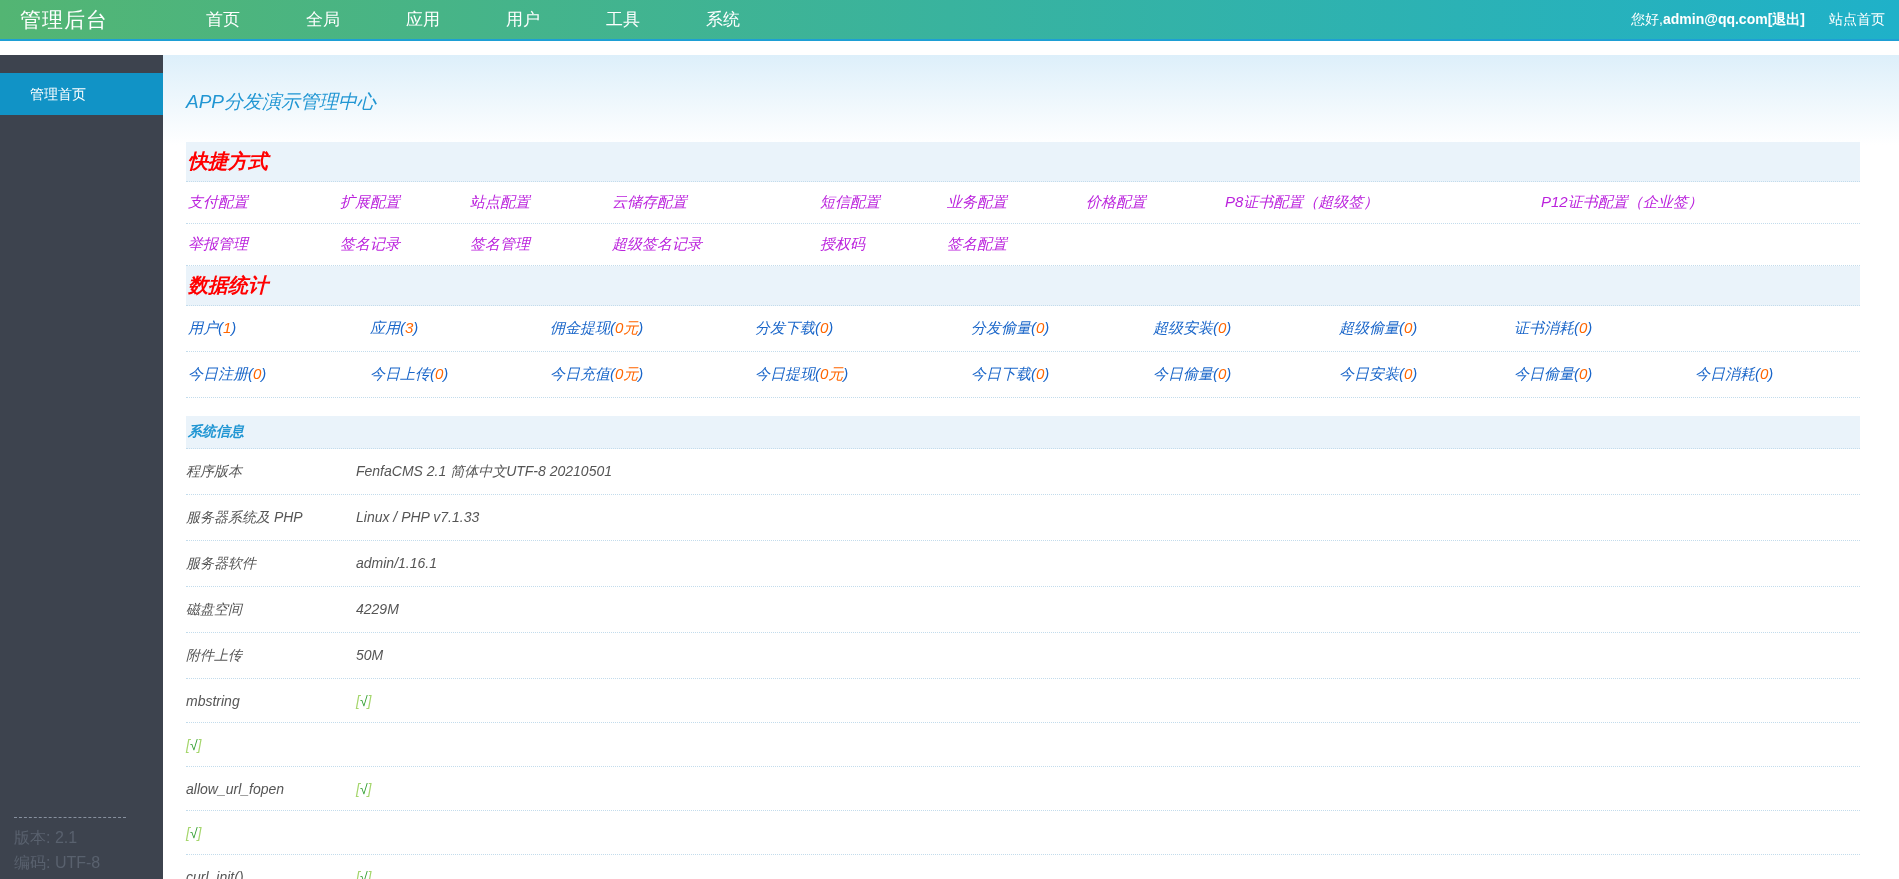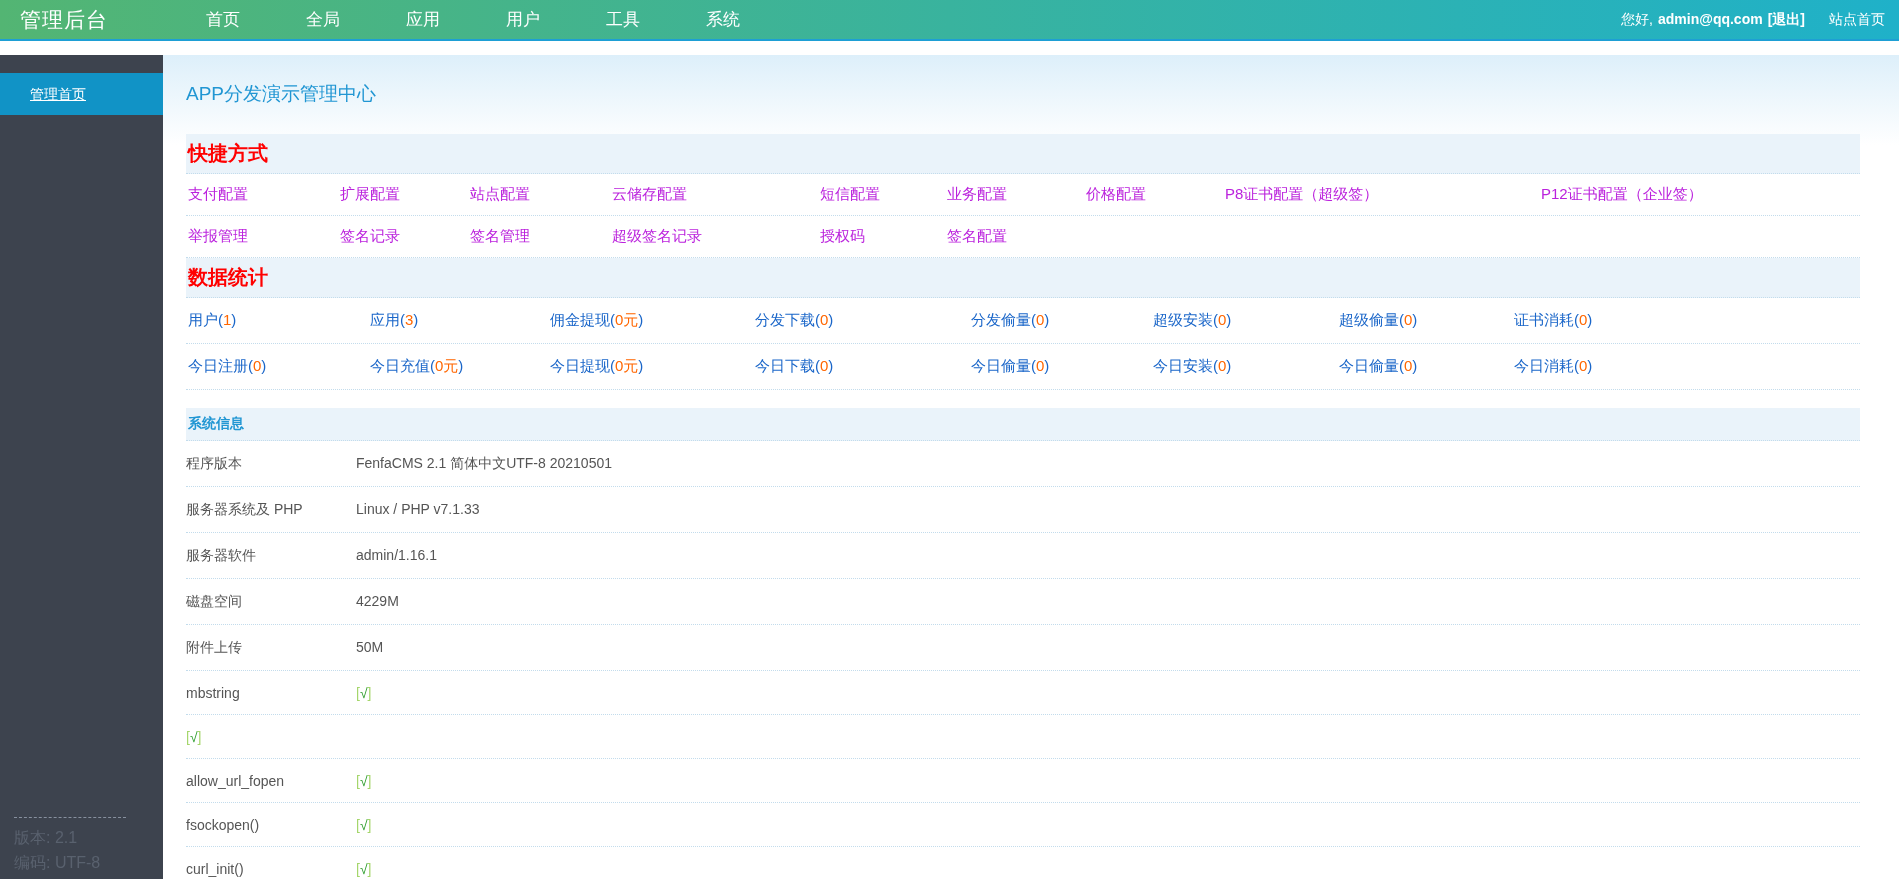--- a/index.html
+++ b/index.html
@@ -14,40 +14,41 @@
   .topbar {
     height:41px; display:flex; align-items:center;
     background:linear-gradient(90deg, var(--header-gradient-start,#53b573), var(--header-gradient-end,#1fb1c9));
     border-bottom:2px solid var(--header-border,#1e9fd4);
     color:#fff;
   }
   .logo { width:163px; padding-left:20px; font-size:21px; letter-spacing:1px; white-space:nowrap; }
   .nav { display:flex; list-style:none; margin:0; padding:0 0 0 10px; }
   .nav li a { display:block; padding:0 33px; line-height:53px; color:#fff; font-size:17px; text-decoration:none; cursor:pointer; }
   .topbar-right { margin-left:auto; padding-right:14px; font-size:14px; display:flex; align-items:center; color:#fff; white-space:nowrap; }
-  .greet { display:flex; gap:5px; }
+  .greet { display:flex; }
   .user-email, .logout { font-weight:700; }
   .logout { cursor:pointer; text-decoration:none; color:#fff; }
   .site-home { margin-left:24px; cursor:pointer; text-decoration:none; color:#fff; }
 
   
   .sidebar { position:absolute; top:55px; left:0; bottom:0; width:163px; background:var(--sidebar-bg,#3d434e); }
   .side-item {
     margin-top:18px; height:42px; line-height:42px; padding-left:30px;
-    color:#fff; font-size:14px; cursor:pointer;text-decoration:underline;
+    color:#fff; font-size:14px; cursor:pointer;
   }
   .side-item.active { background:var(--sidebar-active-bg,#1193c6); }
   .side-footer { position:absolute; bottom:4px; left:14px; color:#59616e; font-size:16px; line-height:25px; }
   .side-footer .dash { border-top:1px dashed #87909e; width:112px; margin-bottom:7px; }
 
   
   .content {
     position:absolute; top:55px; left:163px; right:0; bottom:0; overflow:hidden;
     background:linear-gradient(180deg,#ddeffa 0,#ffffff 90px);
-    padding:0 39px 0 23px;
+    padding:8px 39px 0 23px;
+    font-style:italic;
   }
   .page-title { margin:26px 0 0 0; font-size:19px; font-weight:400; color:var(--page-title-blue,#2196d3); }
 
   .band {
     background:#eaf3fa; padding:6px 2px; border-bottom:1px dotted #c3dcec;
   }
   .band.big { margin-top:27px; }
   .band.mid { }
   .band.small { margin-top:18px; padding:7px 2px; }
   .band h2 { margin:0; font-size:20px; font-weight:700; color:var(--section-title-red,#ff0000); }
@@ -158,20 +159,21 @@
           <div class="scell"><a class="stat"><span class="sl">应用(</span><span class="sv">3</span><span class="sl">)</span></a></div>
           <div class="scell"><a class="stat"><span class="sl">佣金提现(</span><span class="sv">0元</span><span class="sl">)</span></a></div>
           <div class="scell"><a class="stat"><span class="sl">分发下载(</span><span class="sv">0</span><span class="sl">)</span></a></div>
           <div class="scell"><a class="stat"><span class="sl">分发偷量(</span><span class="sv">0</span><span class="sl">)</span></a></div>
           <div class="scell"><a class="stat"><span class="sl">超级安装(</span><span class="sv">0</span><span class="sl">)</span></a></div>
           <div class="scell"><a class="stat"><span class="sl">超级偷量(</span><span class="sv">0</span><span class="sl">)</span></a></div>
           <div class="scell"><a class="stat"><span class="sl">证书消耗(</span><span class="sv">0</span><span class="sl">)</span></a></div>
         </div>
         <div class="srow">
           <div class="scell"><a class="stat"><span class="sl">今日注册(</span><span class="sv">0</span><span class="sl">)</span></a></div>
+          <div class="scell"><a class="stat"><span class="sl">今日上传(</span><span class="sv">0</span><span class="sl">)</span></a></div>
           <div class="scell"><a class="stat"><span class="sl">今日充值(</span><span class="sv">0元</span><span class="sl">)</span></a></div>
           <div class="scell"><a class="stat"><span class="sl">今日提现(</span><span class="sv">0元</span><span class="sl">)</span></a></div>
           <div class="scell"><a class="stat"><span class="sl">今日下载(</span><span class="sv">0</span><span class="sl">)</span></a></div>
           <div class="scell"><a class="stat"><span class="sl">今日偷量(</span><span class="sv">0</span><span class="sl">)</span></a></div>
           <div class="scell"><a class="stat"><span class="sl">今日安装(</span><span class="sv">0</span><span class="sl">)</span></a></div>
           <div class="scell"><a class="stat"><span class="sl">今日偷量(</span><span class="sv">0</span><span class="sl">)</span></a></div>
           <div class="scell"><a class="stat"><span class="sl">今日消耗(</span><span class="sv">0</span><span class="sl">)</span></a></div>
         </div>
       </div>
   </section>
@@ -206,21 +208,20 @@
           <span class="tvalue check"><span class="br">[</span><span class="tick">√</span><span class="br">]</span></span>
         </div>
         <div class="trow">
           <span class="tvalue check"><span class="br">[</span><span class="tick">√</span><span class="br">]</span></span>
         </div>
         <div class="trow">
           <span class="tlabel">allow_url_fopen</span>
           <span class="tvalue check"><span class="br">[</span><span class="tick">√</span><span class="br">]</span></span>
         </div>
         <div class="trow">
-          <span class="tlabel">fsockopen()</span>
           <span class="tvalue check"><span class="br">[</span><span class="tick">√</span><span class="br">]</span></span>
         </div>
         <div class="trow">
           <span class="tlabel">curl_init()</span>
           <span class="tvalue check"><span class="br">[</span><span class="tick">√</span><span class="br">]</span></span>
         </div>
       </div>
   </section>
 </main>
 

